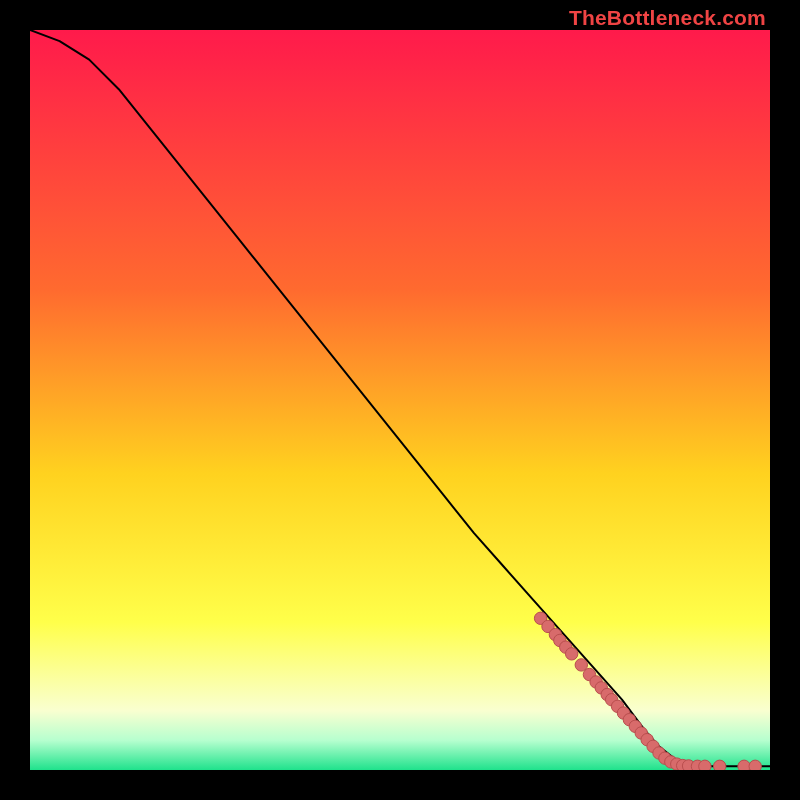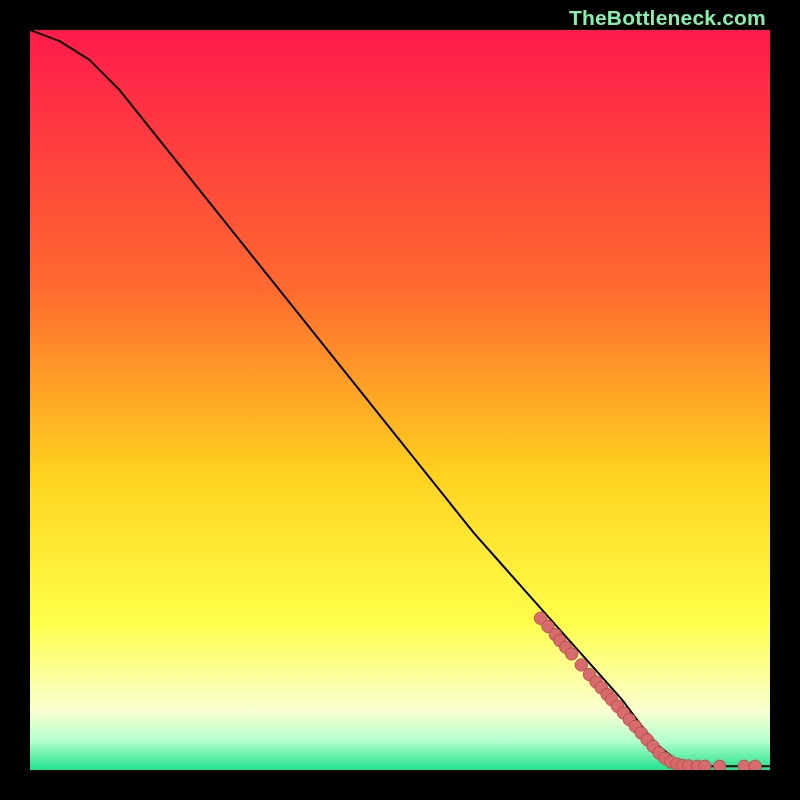--- a/index.html
+++ b/index.html
@@ -21,21 +21,21 @@
     position: absolute;
     left: 30px;
     top: 30px;
     width: 740px;
     height: 740px;
   }
   .watermark {
     position: absolute;
     top: 6px;
     right: 34px;
-    color: #86efac;
+    color: #ef4444;
     font-size: 21px;
     font-weight: 600;
     letter-spacing: 0.2px;
     user-select: none;
   }
 </style>
 </head>
 <body>
 
 <div class="frame">

